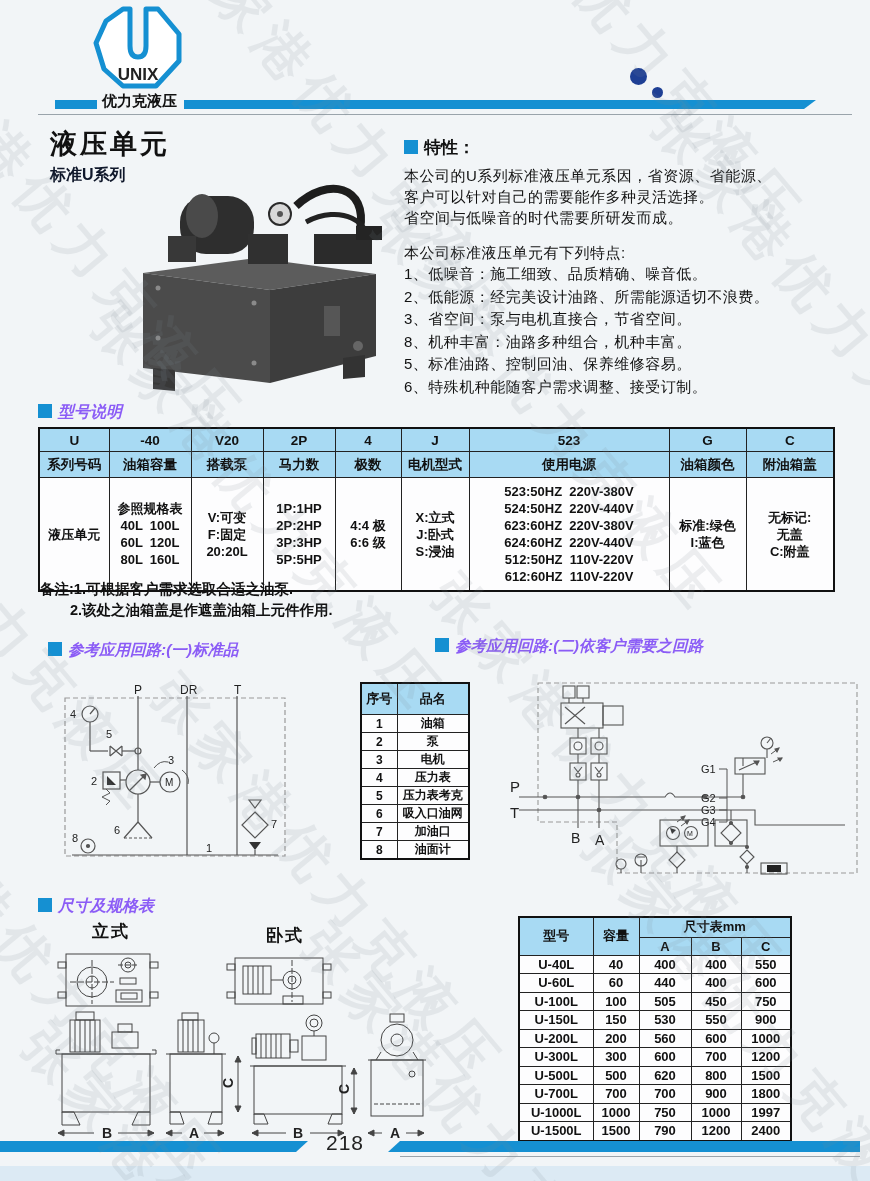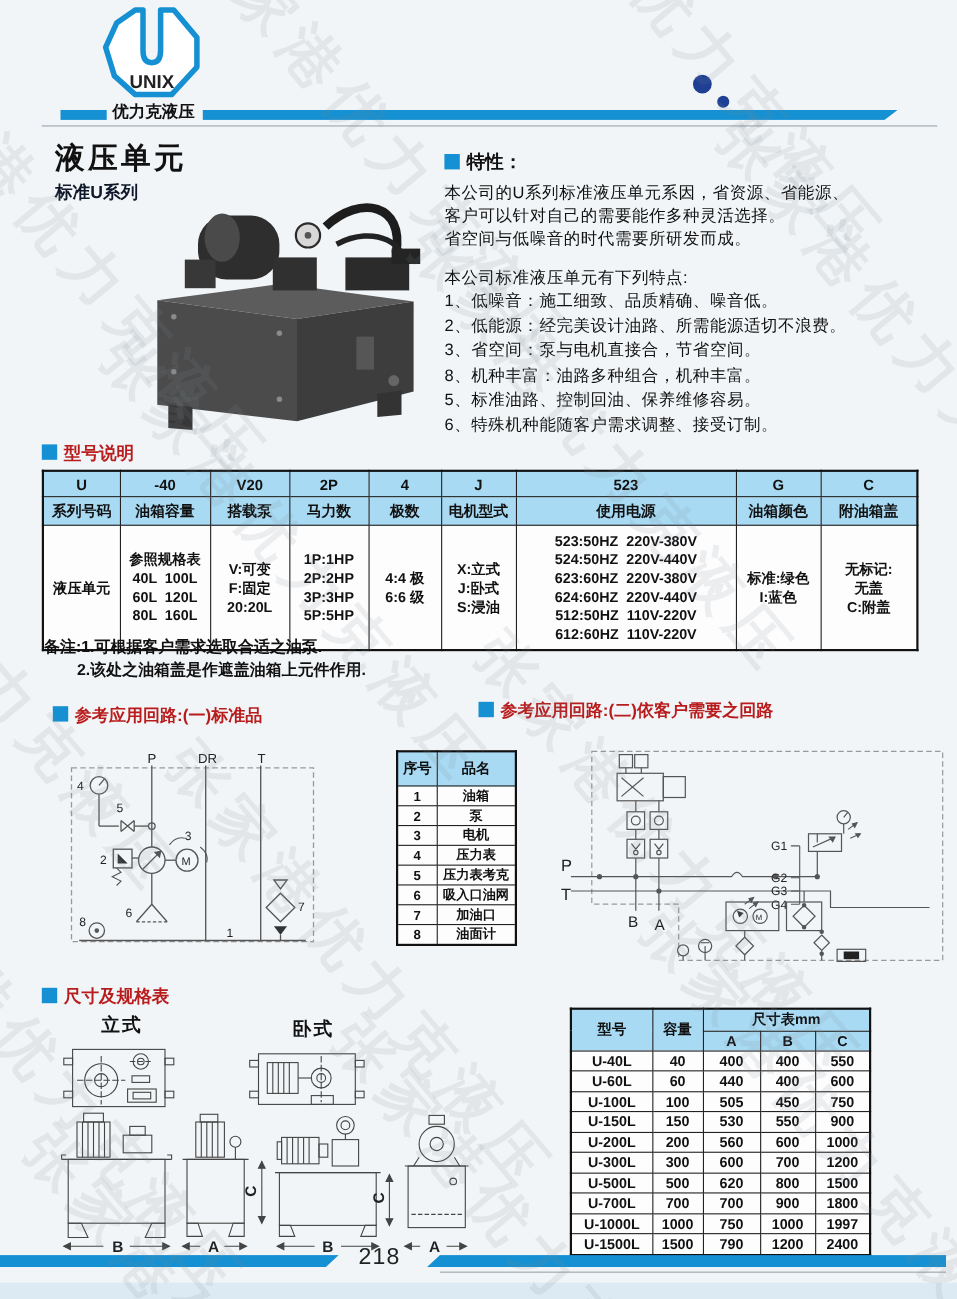--- a/index.html
+++ b/index.html
@@ -15,21 +15,21 @@
   .slant-r{clip-path:polygon(0 0,100% 0,calc(100% - 12px) 100%,0 100%);}
   .slant-l{clip-path:polygon(12px 0,100% 0,100% 100%,0 100%);}
   .logo-sub{position:absolute;left:102px;top:92px;font-size:15px;font-weight:bold;color:#111;}
   .page-title{position:absolute;left:668px;top:52px;font-size:31px;font-weight:bold;color:#23272e;letter-spacing:2px;}
   .dot{position:absolute;border-radius:50%;background:#1e3f94;}
   .hairline{position:absolute;background:#9aa4ab;height:1px;}
   
   .h1{position:absolute;left:50px;top:126px;font-size:27px;font-weight:bold;color:#111;letter-spacing:3px;}
   .h2{position:absolute;left:50px;top:165px;font-size:16px;font-weight:bold;color:#0f172a;}
   .sq{display:inline-block;width:14px;height:14px;background:#1590d2;margin-right:6px;vertical-align:-1px;}
-  .sect{font-size:16px;font-weight:bold;color:#b91c1c;}
+  .sect{font-size:16px;font-weight:bold;color:#8b5cf6;font-style:italic;}
   .feat{position:absolute;left:404px;top:136px;width:462px;color:#111;}
   .feat .fh{font-size:17px;font-weight:bold;margin-bottom:6px;}
   .feat .fl{font-size:15px;line-height:21px;letter-spacing:0.5px;}
   .feat .fi{font-size:15px;line-height:22.5px;letter-spacing:0.5px;}
   .gap{height:14px;}
   
   table{border-collapse:collapse;table-layout:fixed;background:#fdfdfe;}
   th,td{border:1px solid #222;font-weight:bold;color:#111;text-align:center;padding:0;}
   .mtab{width:795px;}
   .mtab td{font-size:13px;}

